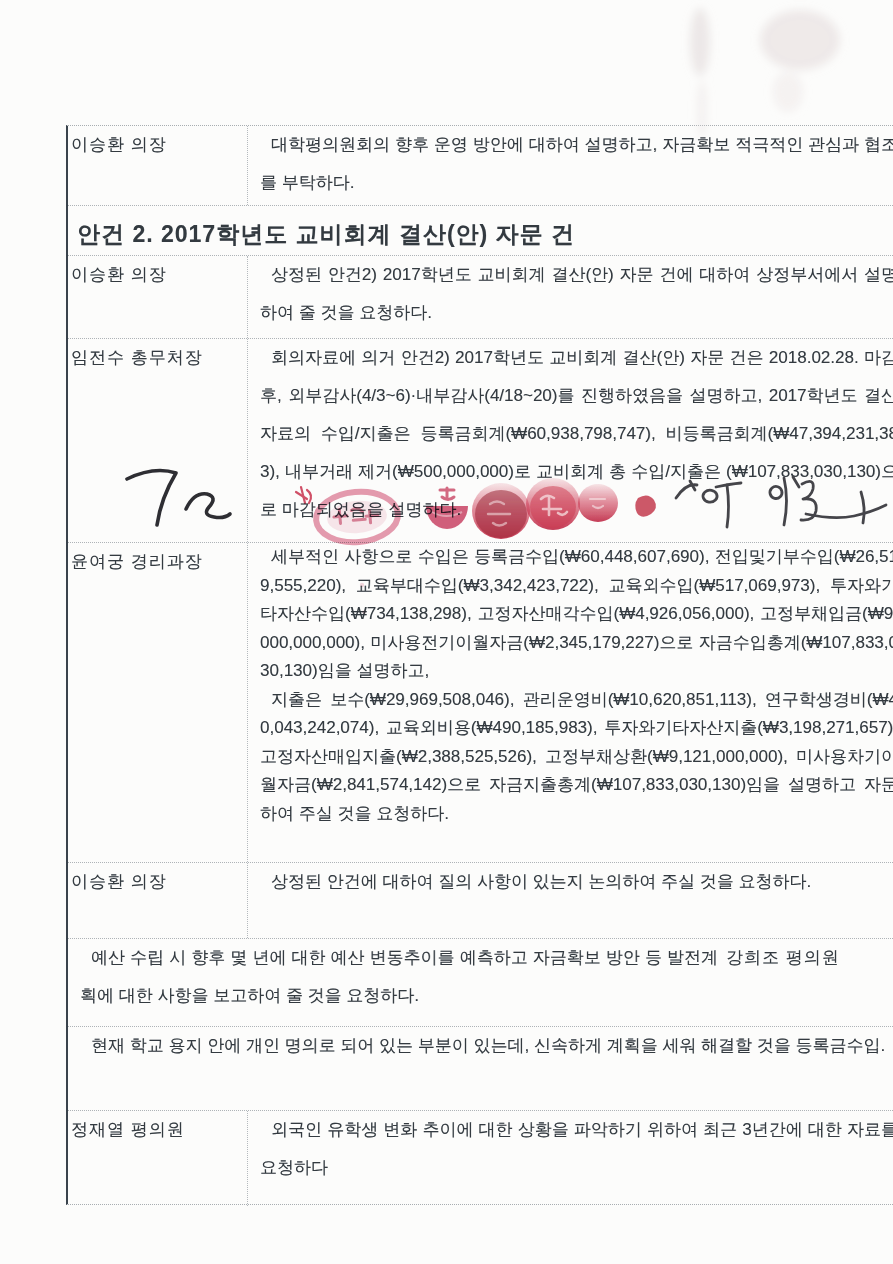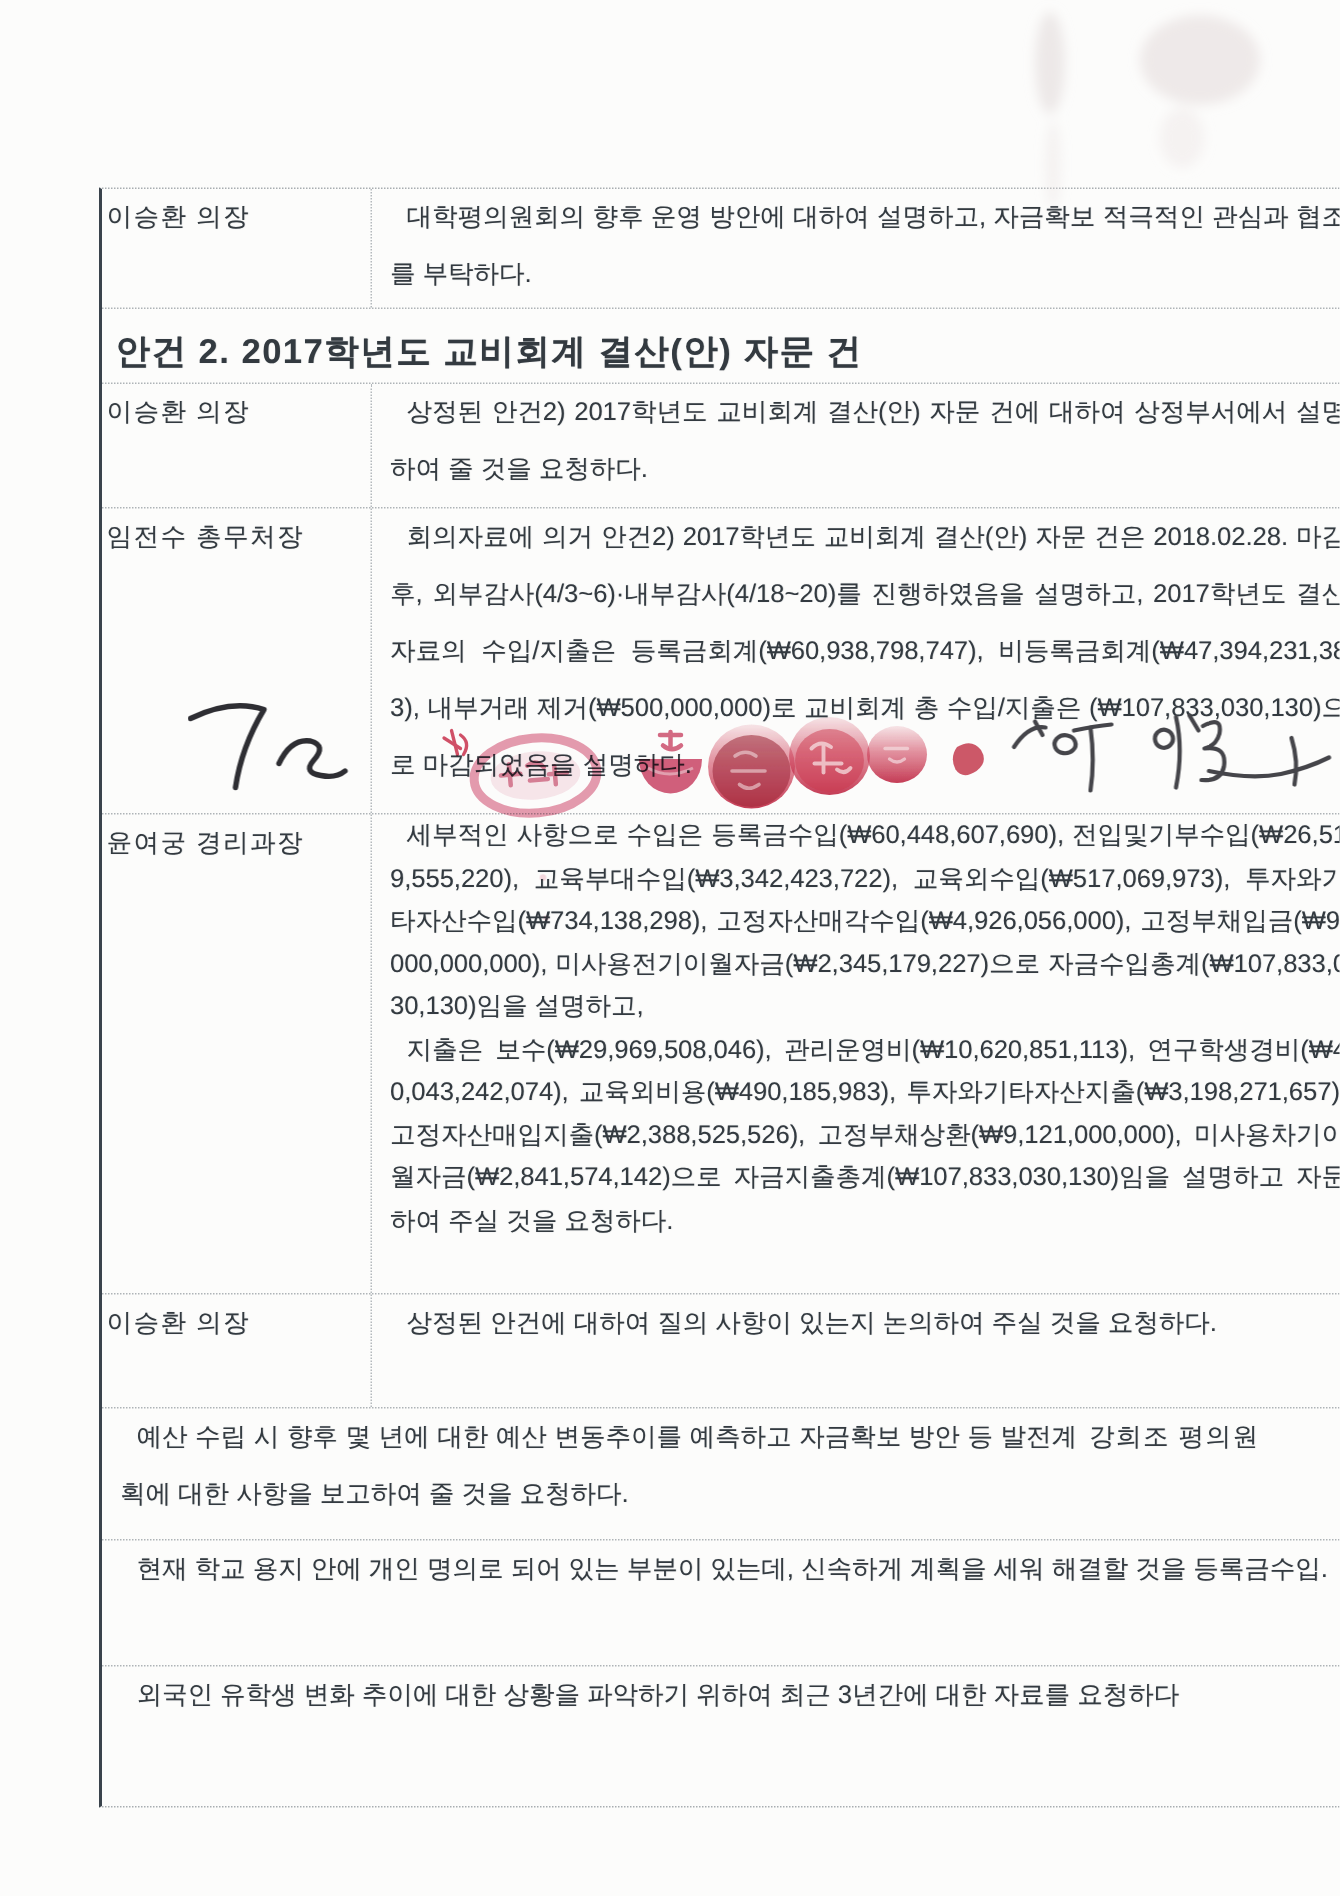--- a/index.html
+++ b/index.html
@@ -117,20 +117,21 @@
       <div class="cell name-cell">강희조 평의원</div>
     </div>
 
     <div class="row r7">
       <div class="cell body-cell">
         <p>현재 학교 용지 안에 개인 명의로 되어 있는 부분이 있는데, 신속하게 계획을 세워 해결할 것을 등록금수입.</p>
       </div>
     </div>
 
     <div class="row r8">
+      <div class="cell name-cell">정재열 평의원</div>
       <div class="cell body-cell">
         <p>외국인 유학생 변화 추이에 대한 상황을 파악하기 위하여 최근 3년간에 대한 자료를 요청하다</p>
       </div>
     </div>
 
   </div>
 
   <svg class="overlay" viewBox="0 0 893 1264">
     <defs>
       <filter id="soft">

